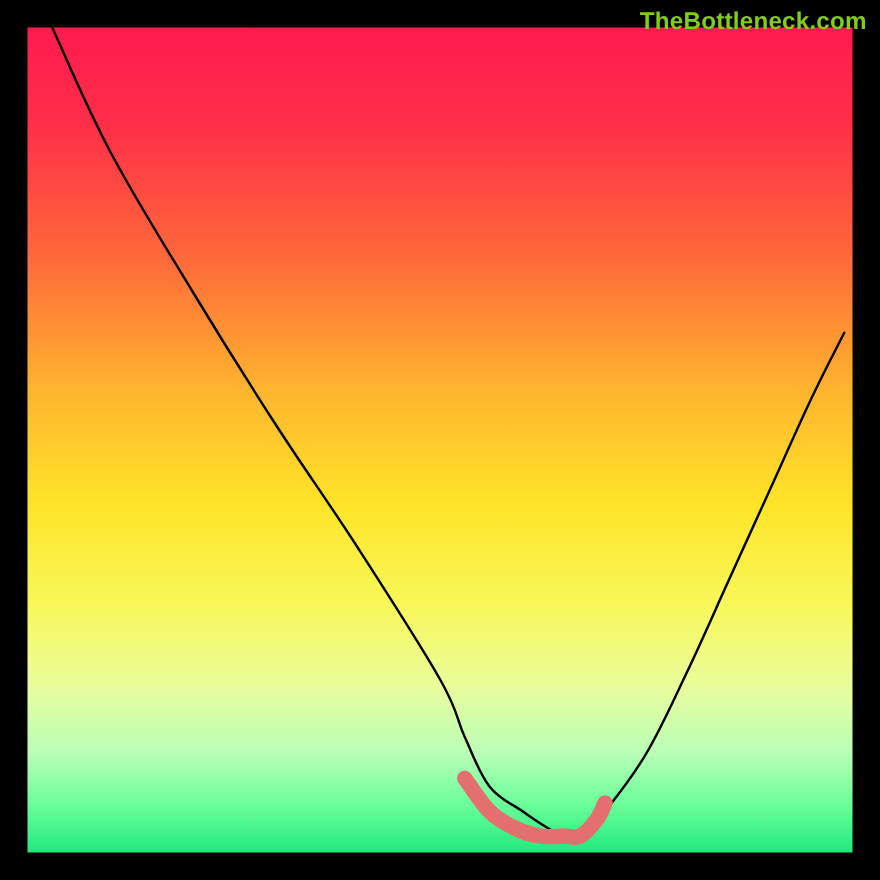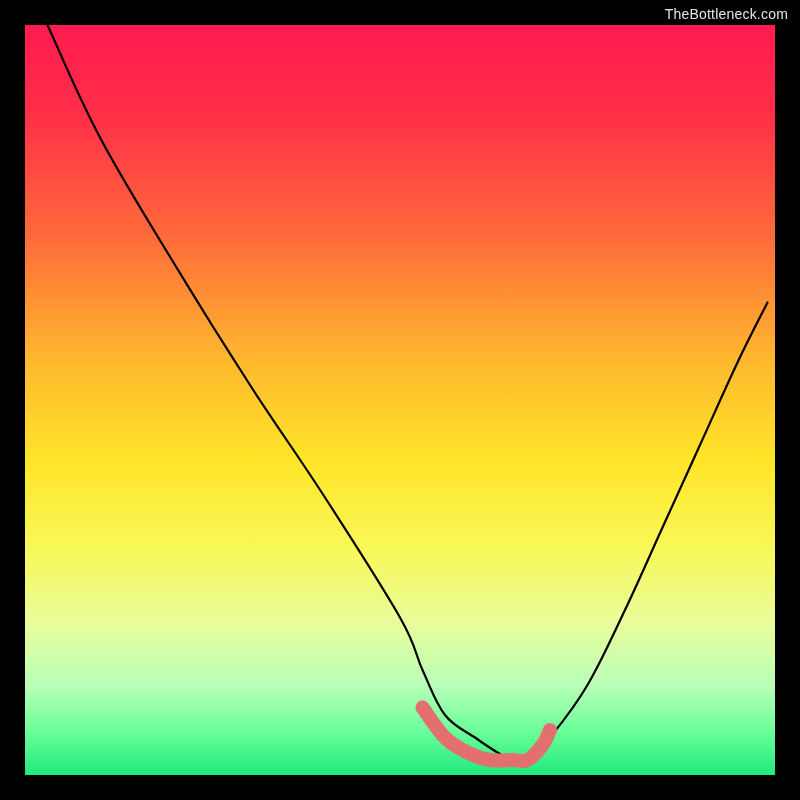--- a/index.html
+++ b/index.html
@@ -8,23 +8,23 @@
     position: relative;
     width: 800px;
     height: 800px;
     background: #000;
   }
   .watermark {
     position: absolute;
     top: 6px;
     right: 12px;
     font-family: Arial, Helvetica, sans-serif;
-    font-size: 14px;
-    font-weight: 400;
-    color: #e5e5e5;
+    font-size: 22px;
+    font-weight: 700;
+    color: #84cc16;
     letter-spacing: 0.2px;
     user-select: none;
   }
   svg { display: block; }
 </style>
 </head>
 <body>
 
 <div class="stage">
   <div class="watermark">TheBottleneck.com</div>

